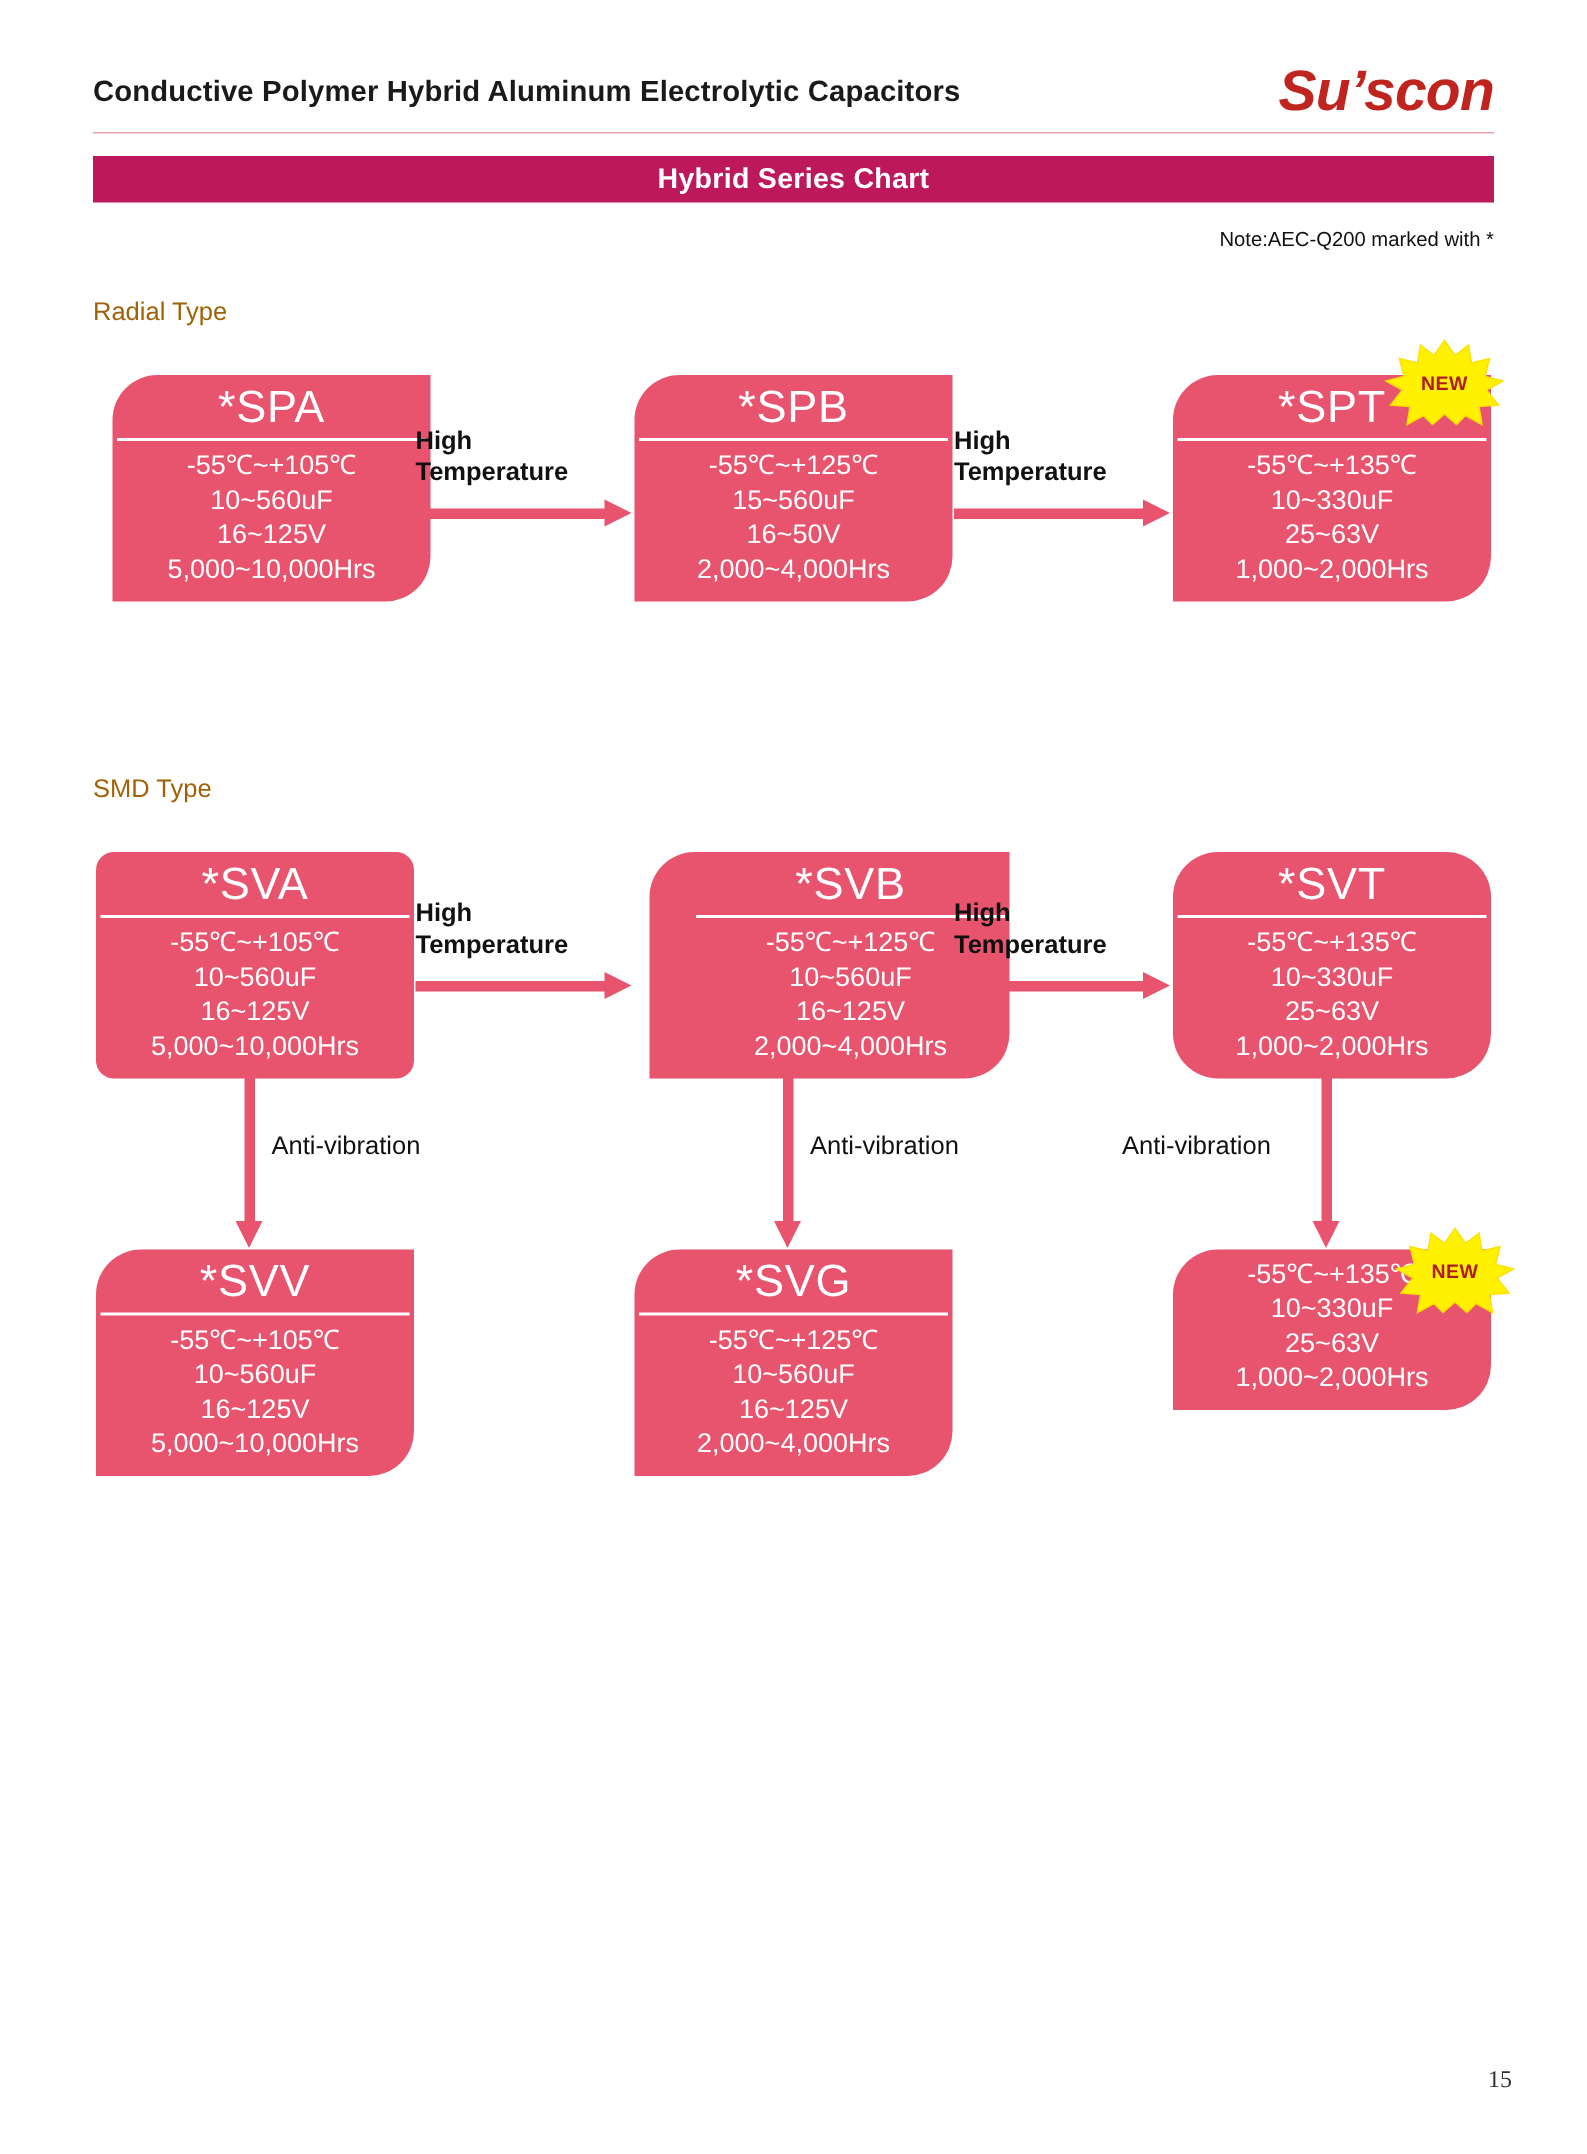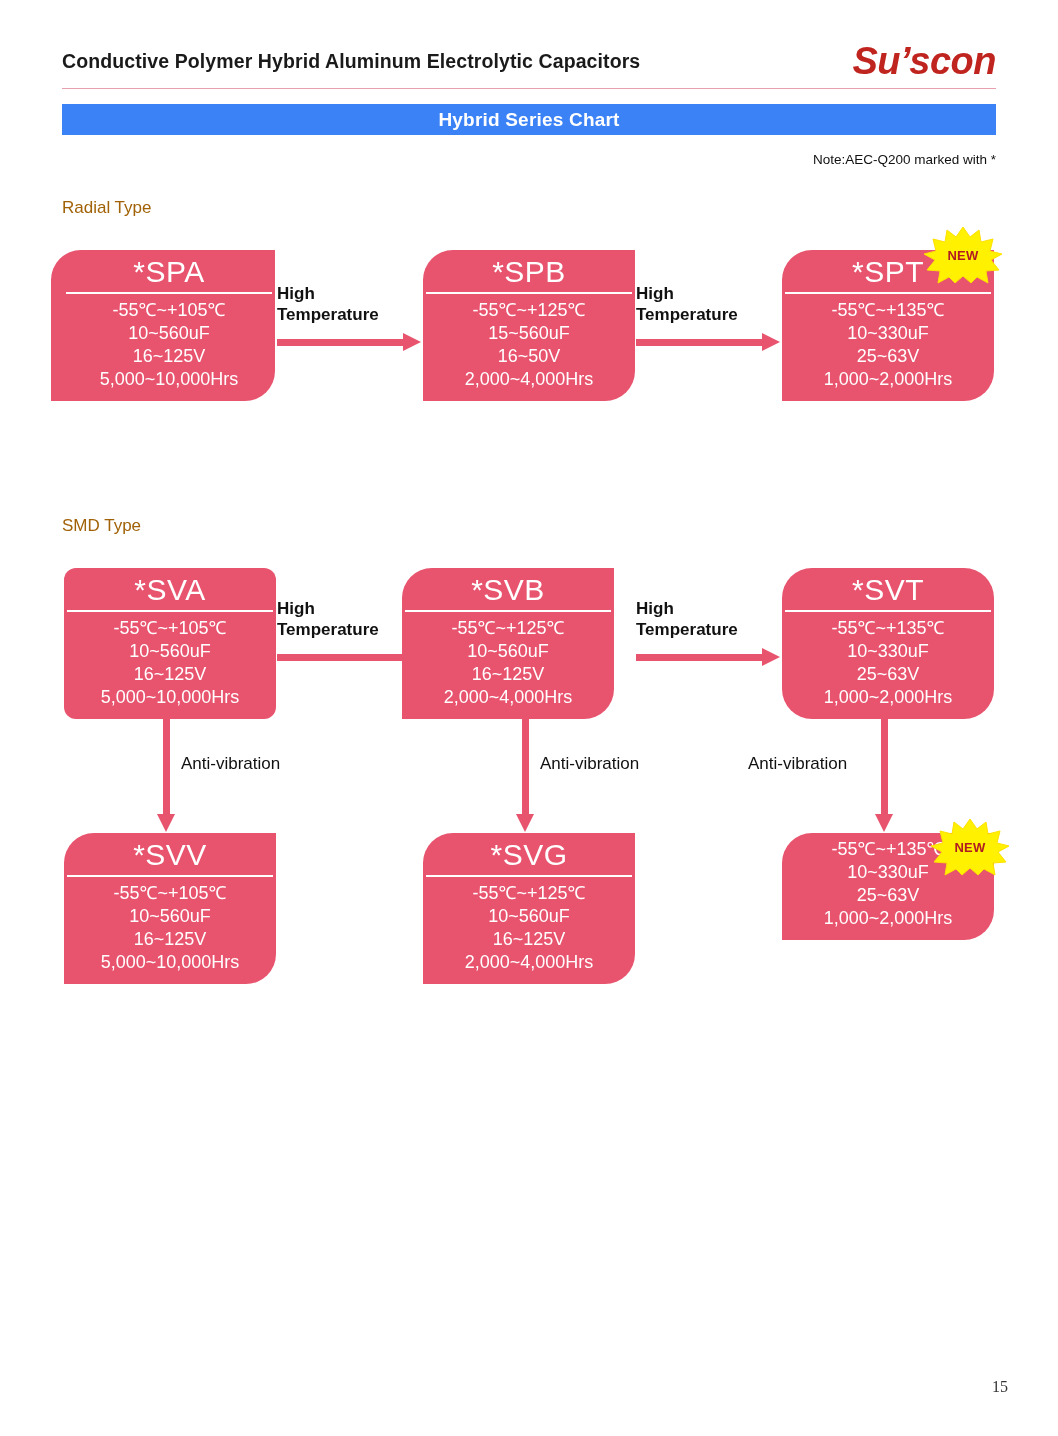--- a/index.html
+++ b/index.html
@@ -60,21 +60,21 @@
     background: #e7a0ad;
   }
 
   
   .banner {
     position: absolute;
     left: 62px;
     top: 104px;
     width: 934px;
     height: 31px;
-    background: #3b82f6;
+    background: #be185d;
     display: flex;
     align-items: center;
     justify-content: center;
   }
   .banner-text {
     color: #ffffff;
     font-size: 19px;
     font-weight: bold;
     letter-spacing: 0.2px;
   }
@@ -129,26 +129,26 @@
     padding: 5px 0 10px 0;
     text-align: center;
     color: #ffffff;
     font-size: 18px;
     line-height: 23px;
     white-space: nowrap;
   }
   .series-specs div { white-space: nowrap; }
 
   
-  #box-spa { left: 51px;  top: 250px; padding-left: 12px; }
+  #box-spa { left: 75px;  top: 250px; }
   #box-spb { left: 423px; top: 250px; }
   #box-spt { left: 782px; top: 250px; }
   
   #box-sva { left: 64px;  top: 568px; border-radius: 12px; }
-  #box-svb { left: 402px; top: 568px; }
+  #box-svb { left: 433px; top: 568px; padding-left: 28px; }
   #box-svt { left: 782px; top: 568px; border-radius: 30px; }
   
   #box-svv { left: 64px;  top: 833px; }
   #box-svg { left: 423px; top: 833px; }
   #box-svh { left: 782px; top: 833px; }
 
   
   .h-connector {
     position: absolute;
     width: 148px;

